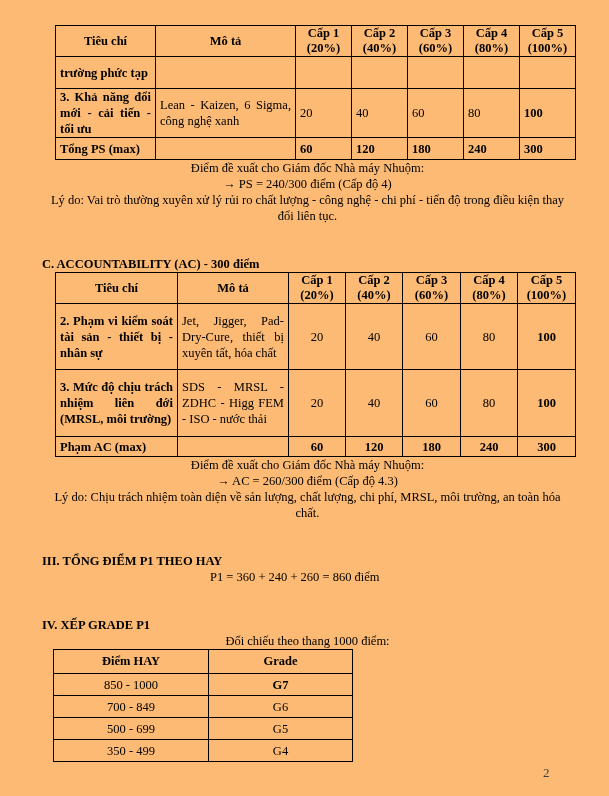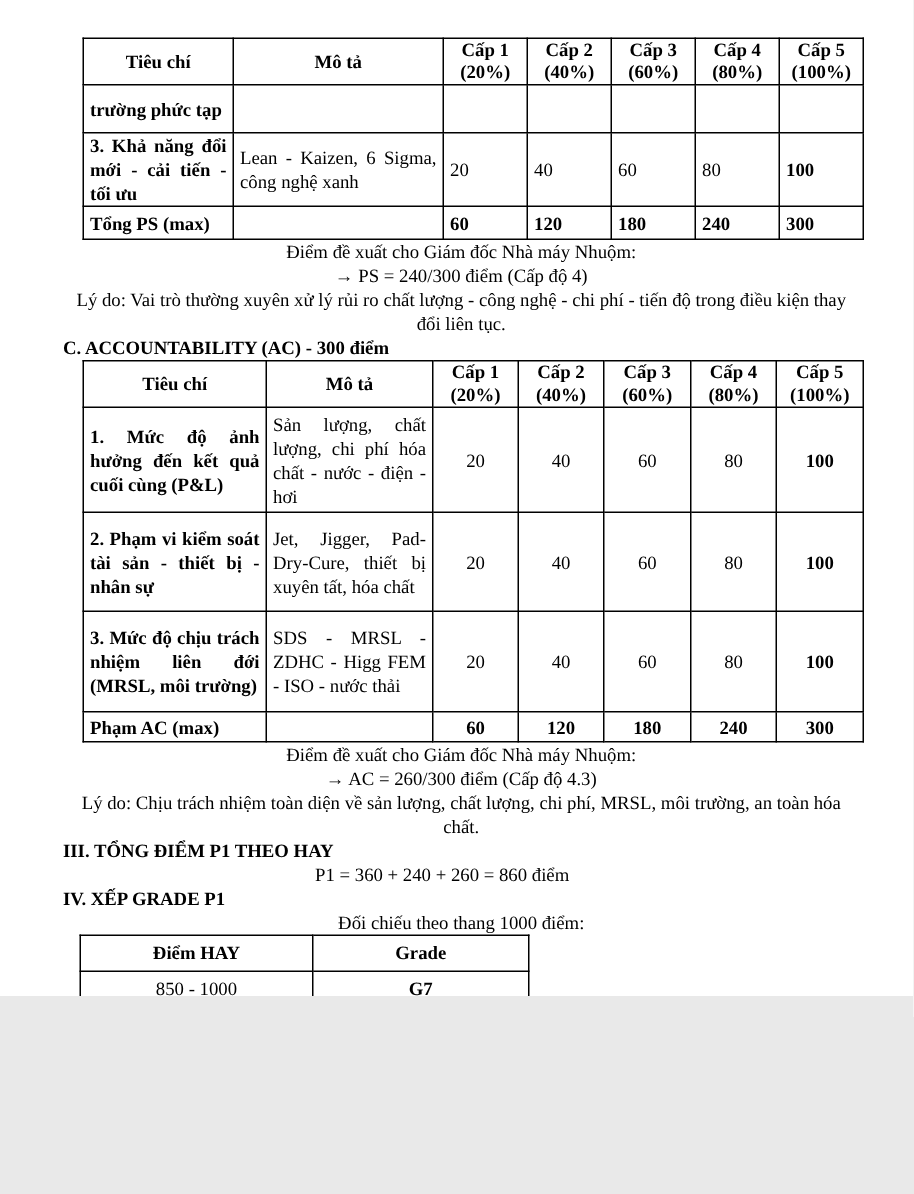--- a/index.html
+++ b/index.html
@@ -6,22 +6,22 @@
   html, body { background: #e9e9e9; }
   body {
     font-family: "Liberation Serif", "DejaVu Serif", serif;
     font-size: 12.5px;
     line-height: 16px;
     color: #000;
   }
   .page {
     position: relative;
     width: 609px;
-    height: 664px;
-    background: #ffffff;
+    height: 796px;
+    background: #fdba74;
     overflow: hidden;
     text-decoration: underline;
   }
   .content {
     position: absolute;
     left: 42px;
     top: 25px;
     width: 531px;
   }
   table {
@@ -51,21 +51,21 @@
   .row-h48 td { height: 48px; }
   .row-h22 td { height: 22px; }
   .row-h70 td { height: 70px; }
   .row-h66 td { height: 66px; }
   .row-h67 td { height: 67px; }
   .row-h20 td { height: 20px; }
   .row-h24 td { height: 24px; }
   .grade-table td { text-align: center; }
   .para { width: 531px; text-align: center; }
   .formula { margin-left: 168px; }
-  .heading { font-weight: bold; }
+  .heading { font-weight: bold; margin-top: 32px; }
   .page-number {
     position: absolute;
     left: 543px;
     top: 765px;
     color: #3f3f3f;
     font-size: 13px;
   }
 </style>
 </head>
 <body>
@@ -151,29 +151,20 @@
 (20%)</td>
         <td class="hdr">Cấp 2
 (40%)</td>
         <td class="hdr">Cấp 3
 (60%)</td>
         <td class="hdr">Cấp 4
 (80%)</td>
         <td class="hdr">Cấp 5
 (100%)</td>
       </tr>
-      <tr class="row-h70">
-        <td class="bold just">1. Mức độ ảnh hưởng đến kết quả cuối cùng (P&amp;L)</td>
-        <td class="just">Sản lượng, chất lượng, chi phí hóa chất - nước - điện - hơi</td>
-        <td class="tnum-center">20</td>
-        <td class="tnum-center">40</td>
-        <td class="tnum-center">60</td>
-        <td class="tnum-center">80</td>
-        <td class="tnum-center bold">100</td>
-      </tr>
       <tr class="row-h66">
         <td class="bold just">2. Phạm vi kiểm soát tài sản - thiết bị - nhân sự</td>
         <td class="just">Jet, Jigger, Pad-Dry-Cure, thiết bị xuyên tất, hóa chất</td>
         <td class="tnum-center">20</td>
         <td class="tnum-center">40</td>
         <td class="tnum-center">60</td>
         <td class="tnum-center">80</td>
         <td class="tnum-center bold">100</td>
       </tr>
       <tr class="row-h67">

